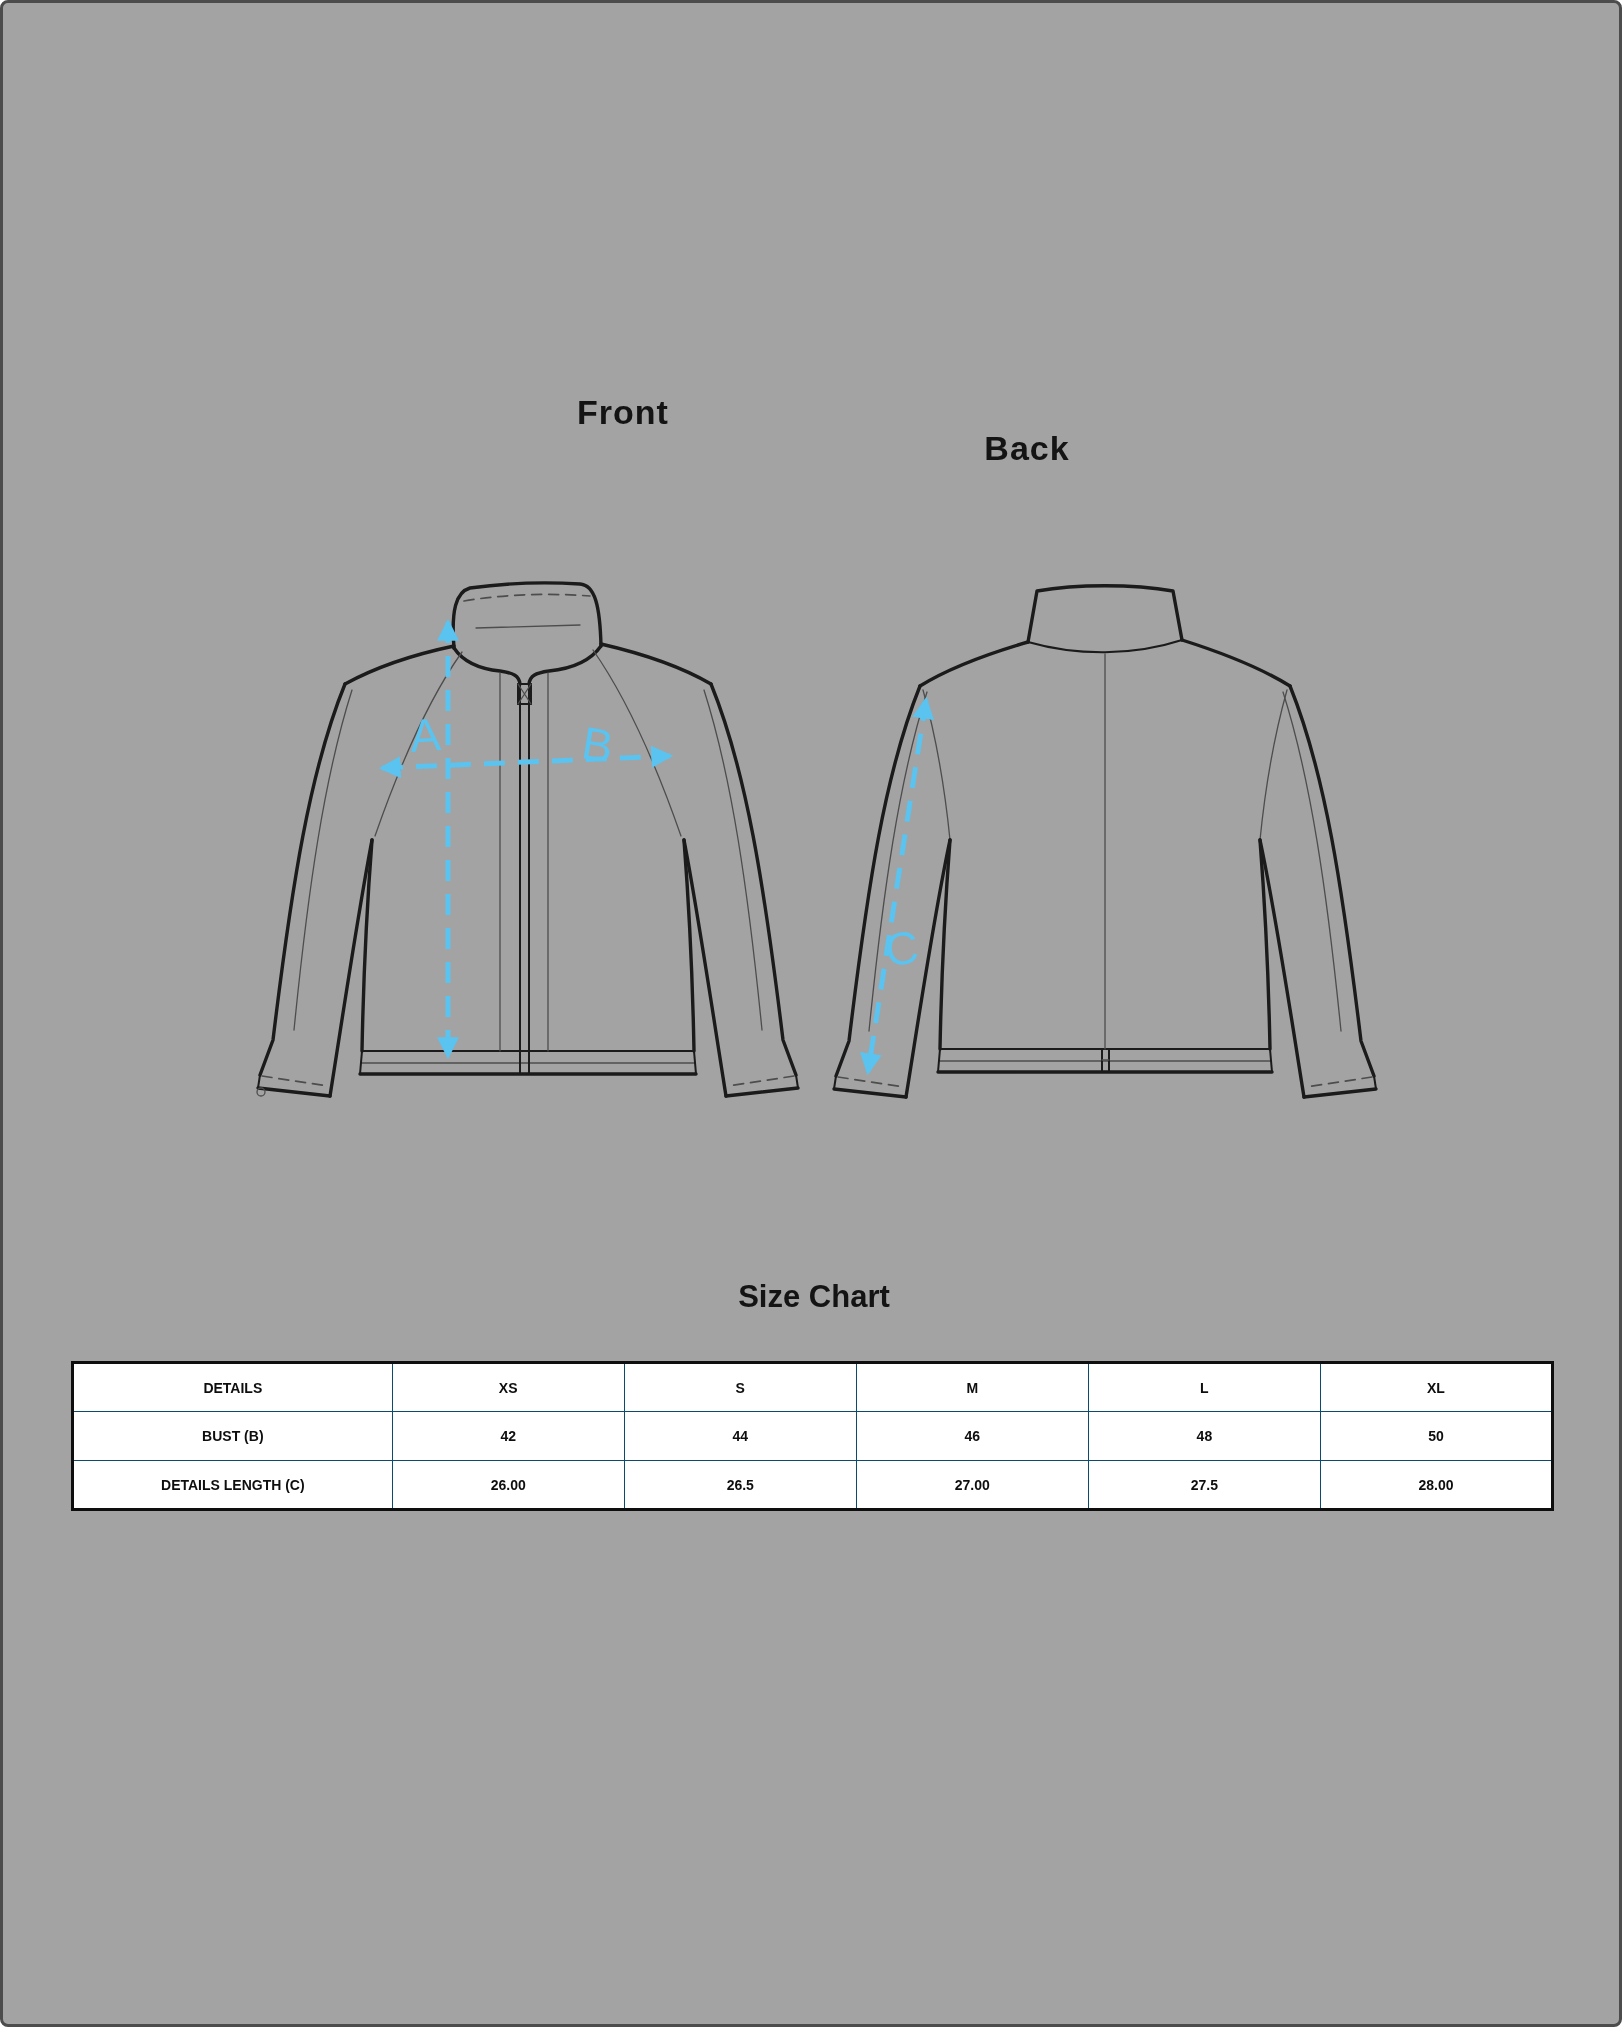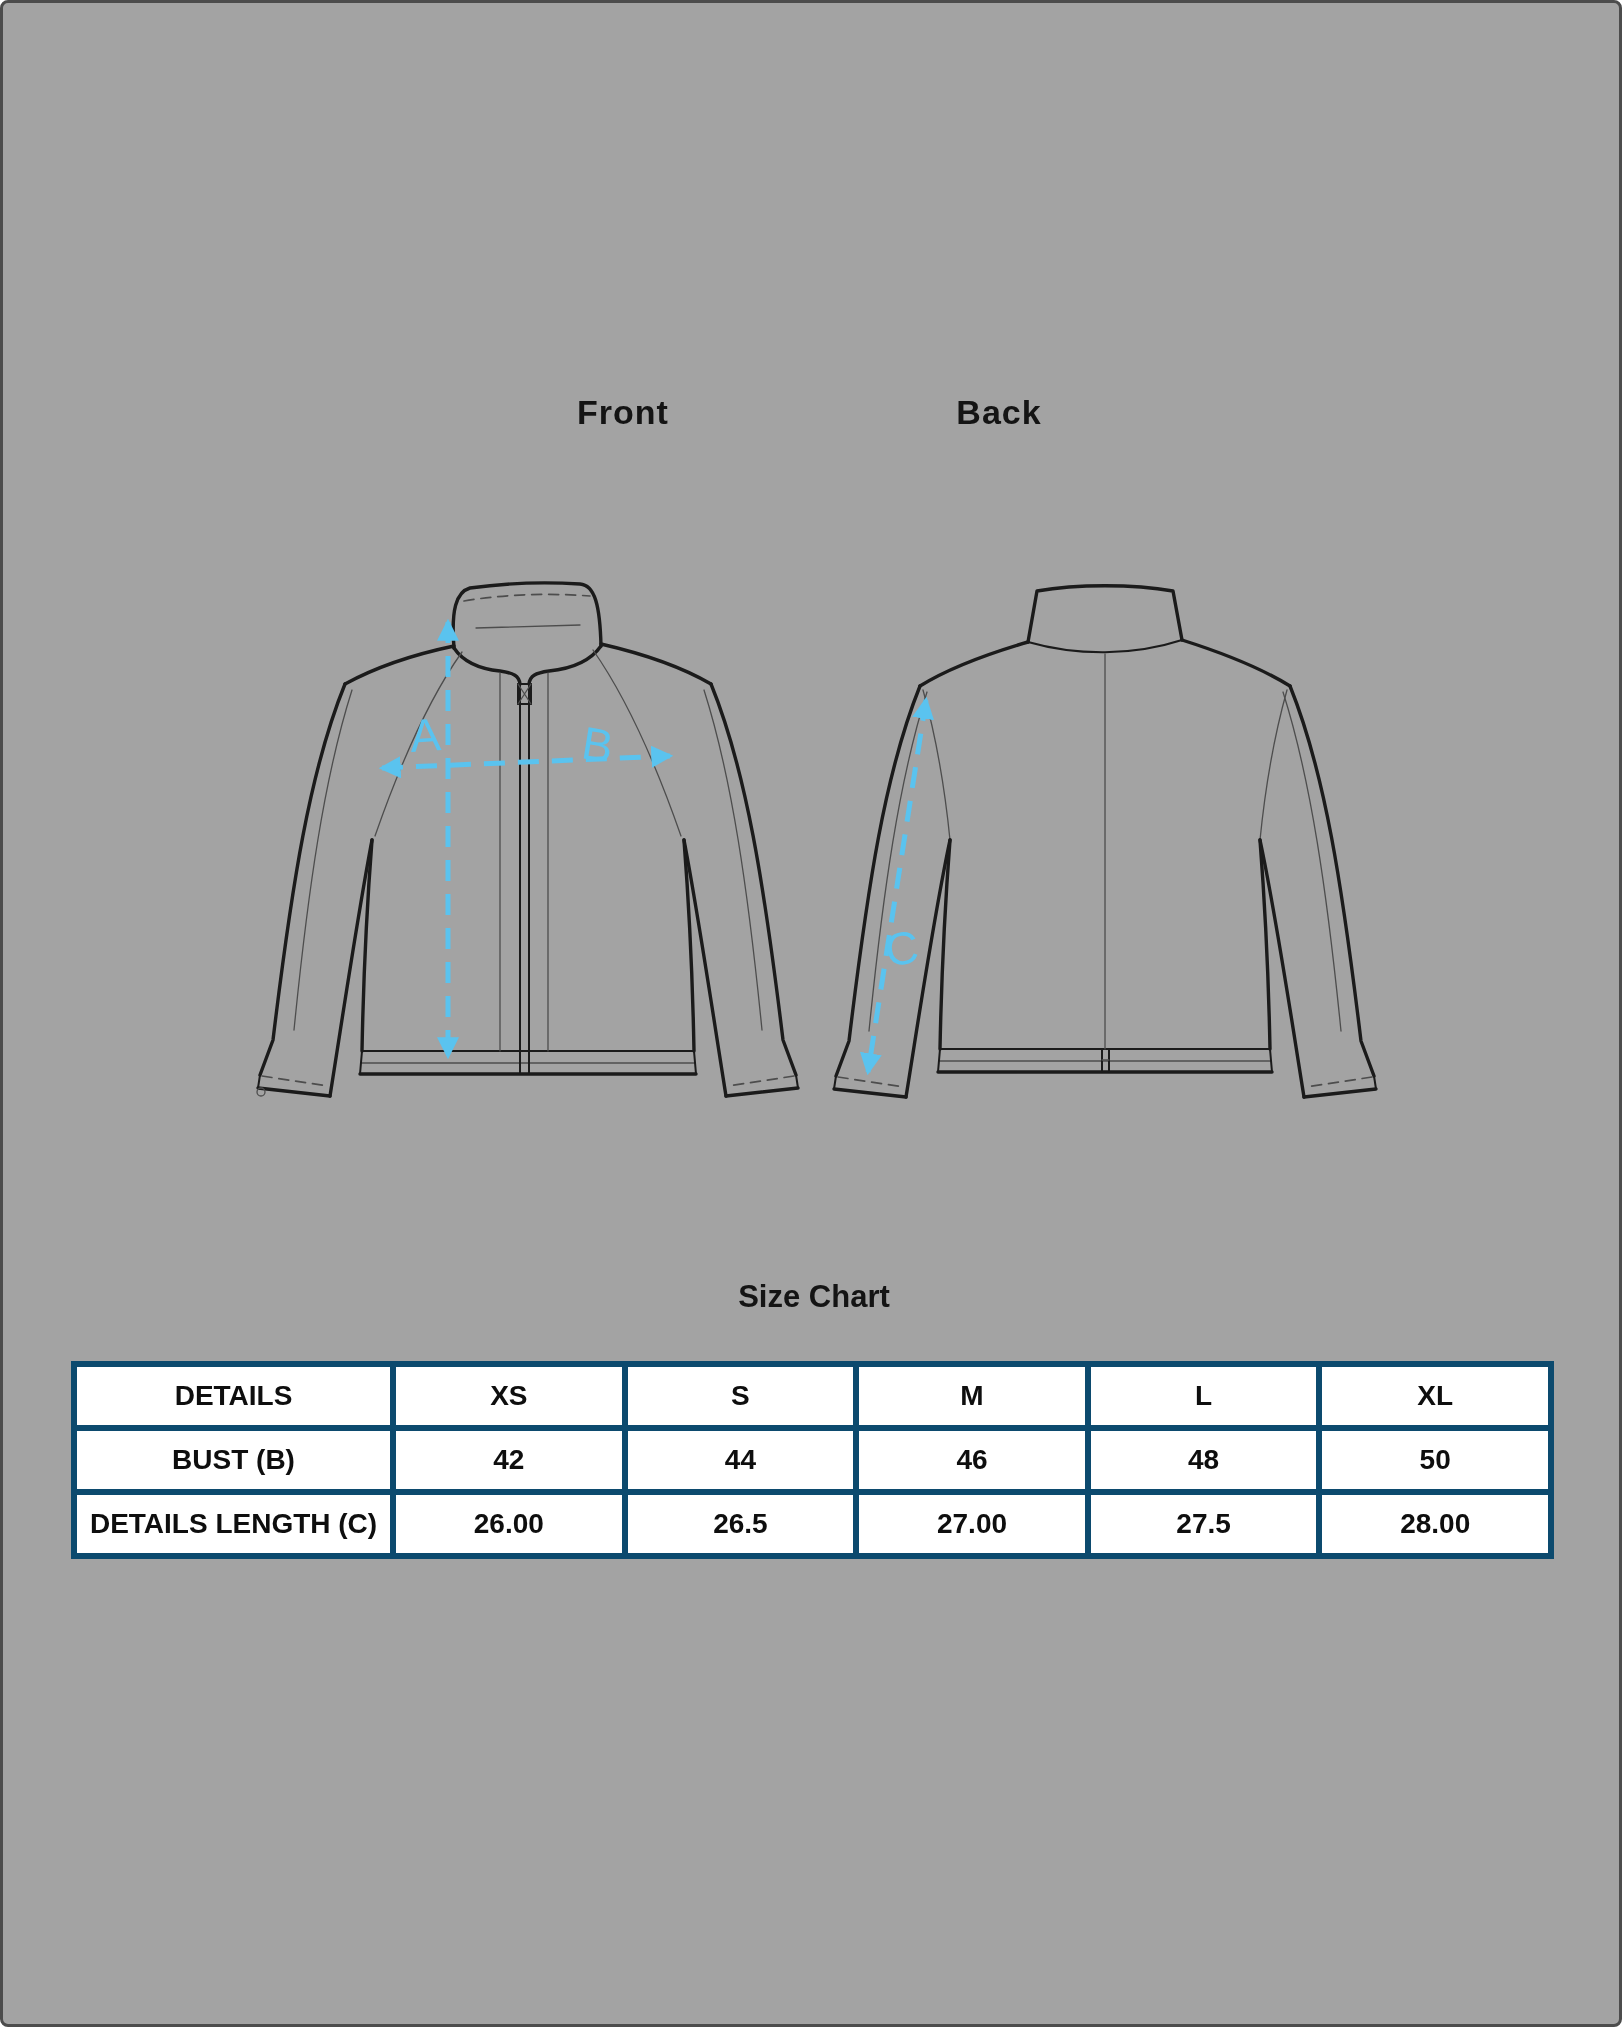--- a/index.html
+++ b/index.html
@@ -20,21 +20,21 @@
     position:absolute;
     top:390px;
     transform:translateX(-50%);
     font-size:34px;
     font-weight:600;
     letter-spacing:1px;
     color:#141414;
     white-space:nowrap;
   }
   .view-label.front { left:620px; }
-  .view-label.back  { left:996px; }
+  .view-label.back  { left:1024px;margin-top:36px; }
 
   svg.jacket { position:absolute; width:560px; height:545px; }
   svg.front-jacket { left:245px; top:575px; }
   svg.back-jacket  { left:822px; top:575px; }
 
   
   .ol   { stroke:#1b1b1b; stroke-width:3.4; fill:none; stroke-linecap:round; stroke-linejoin:round; }
   .mid  { stroke:#1b1b1b; stroke-width:2;   fill:none; stroke-linecap:round; }
   .thin { stroke:#4d4d4d; stroke-width:1.3; fill:none; stroke-linecap:round; }
   .stitch { stroke:#4d4d4d; stroke-width:1.7; fill:none; stroke-dasharray:10 7; stroke-linecap:round; }
@@ -55,23 +55,23 @@
     position:absolute;
     left:68px; top:1358px;
     width:1483px;
     border-collapse:collapse;
     table-layout:fixed;
     background:#fff;
     border:3px solid #0e0e0e;
   }
   table.size-chart tr { height:49px; }
   table.size-chart th, table.size-chart td {
-    border:6px solid #0c4a6e;
+    border:1px solid #0c4a6e;
     text-align:center; vertical-align:middle;
-    font-size:28px; font-weight:700;
+    font-size:14px; font-weight:700;
     color:#0e0e0e;
     padding:13px 4px;
   }
 
   .footer-note {
     position:absolute;
     top:1638px; left:811px;
     transform:translateX(-50%);
     font-size:37px; font-weight:600;
     color:#141414;

